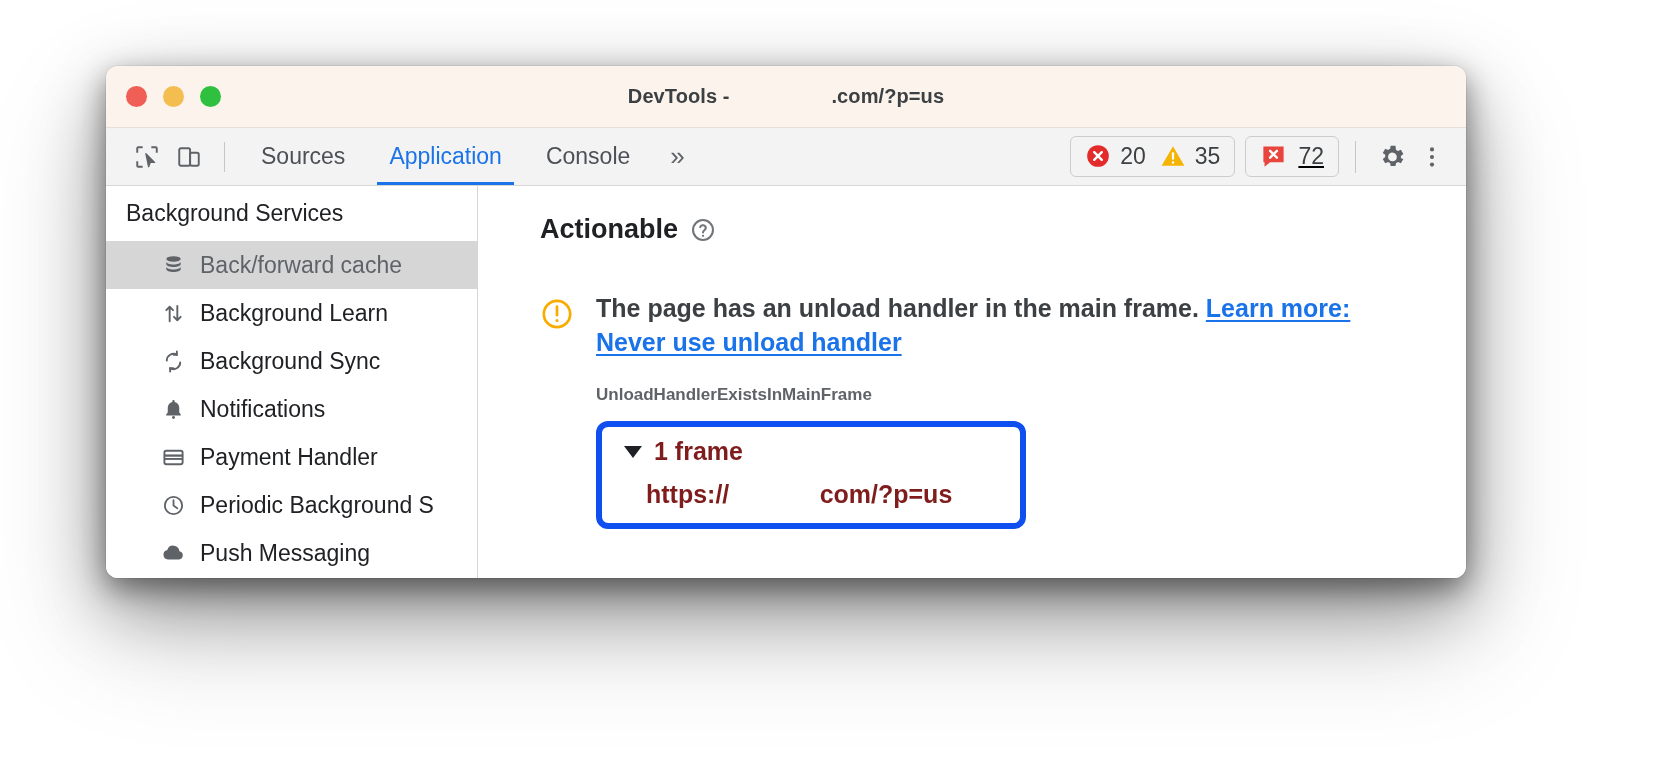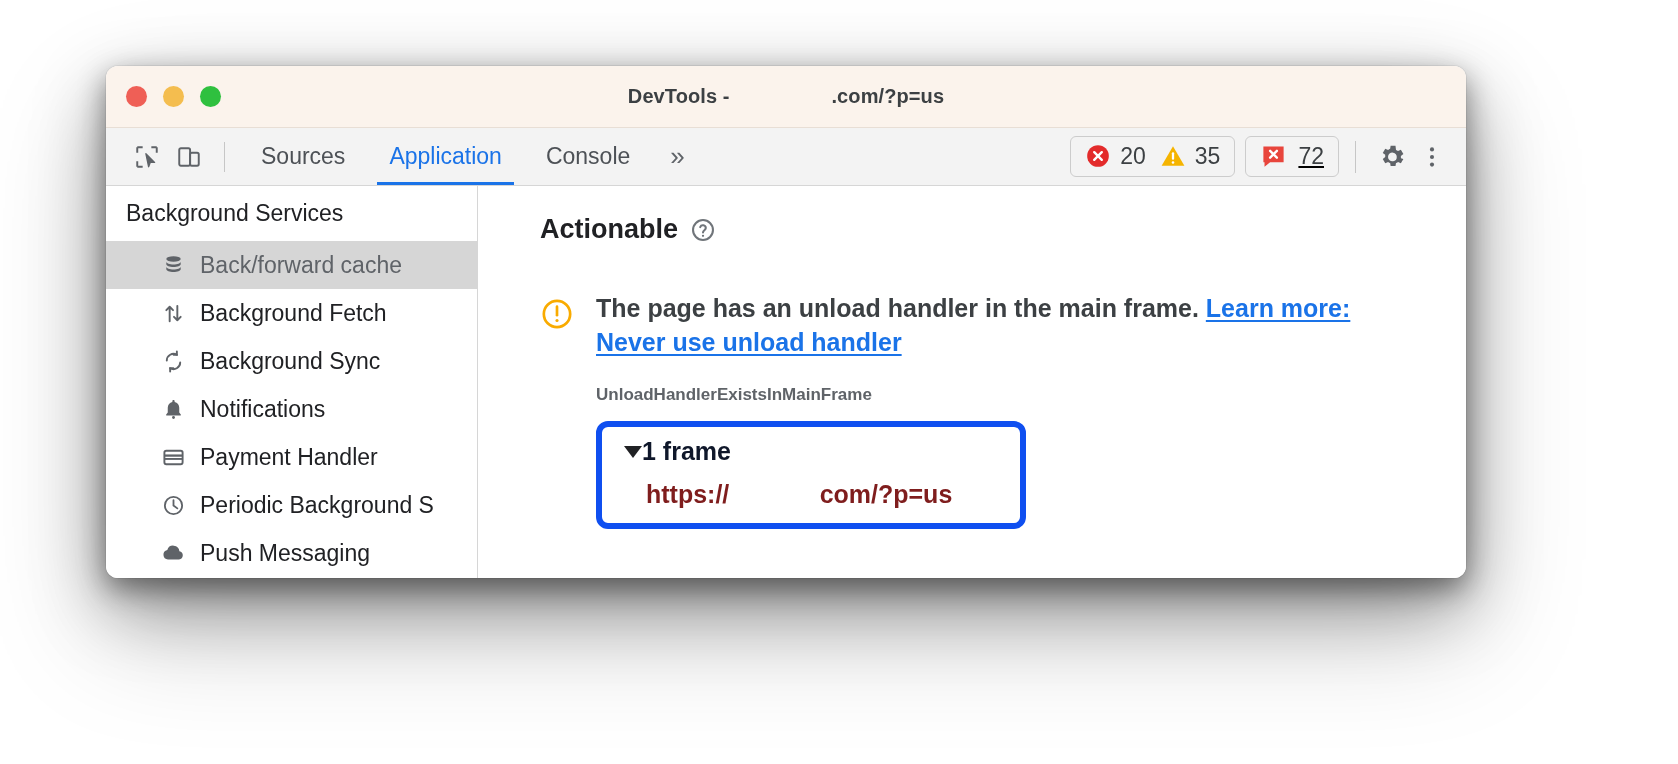--- a/index.html
+++ b/index.html
@@ -201,22 +201,22 @@
   .frame-box {
     position: relative;
     margin-top: 16px;
     width: 430px;
     border: 6px solid #0f4ff0;
     border-radius: 12px;
     background: #ffffff;
     padding: 10px 0 14px 0;
   }
   .frame-header {
-    display: flex; align-items: center; 
-    font-size: 25px; color: #0f172a;
+    display: flex; align-items: center; gap: 12px;
+    font-size: 25px; color: #7f1d1d;
     padding-left: 22px;
   }
   .tri {
     width: 0; height: 0;
     border-left: 9px solid transparent;
     border-right: 9px solid transparent;
     border-top: 12px solid #202124;
   }
   .frame-url {
     font-size: 25px; color: #7f1d1d;
@@ -331,21 +331,21 @@
           <span>Back/forward cache</span>
         </div>
 
         <div class="nav-item">
           <span class="nav-ico">
             <svg width="23" height="23" viewBox="0 0 24 24" fill="none" stroke="currentColor" stroke-width="2" stroke-linecap="round" stroke-linejoin="round">
               <path d="M8 20V5M8 5L4.5 8.5M8 5l3.5 3.5"></path>
               <path d="M16 4v15M16 19l3.5-3.5M16 19l-3.5-3.5"></path>
             </svg>
           </span>
-          <span>Background Fetch</span>
+          <span>Background Learn</span>
         </div>
 
         <div class="nav-item">
           <span class="nav-ico">
             <svg width="23" height="23" viewBox="0 0 24 24" fill="none" stroke="currentColor" stroke-width="2" stroke-linecap="round">
               <path d="M5 11a7 7 0 0110.5-6"></path>
               <path d="M19 13a7 7 0 01-10.5 6"></path>
               <path d="M15.5 1.5V5h-3.4M8.5 22.5V19h3.4"></path>
             </svg>
           </span>

